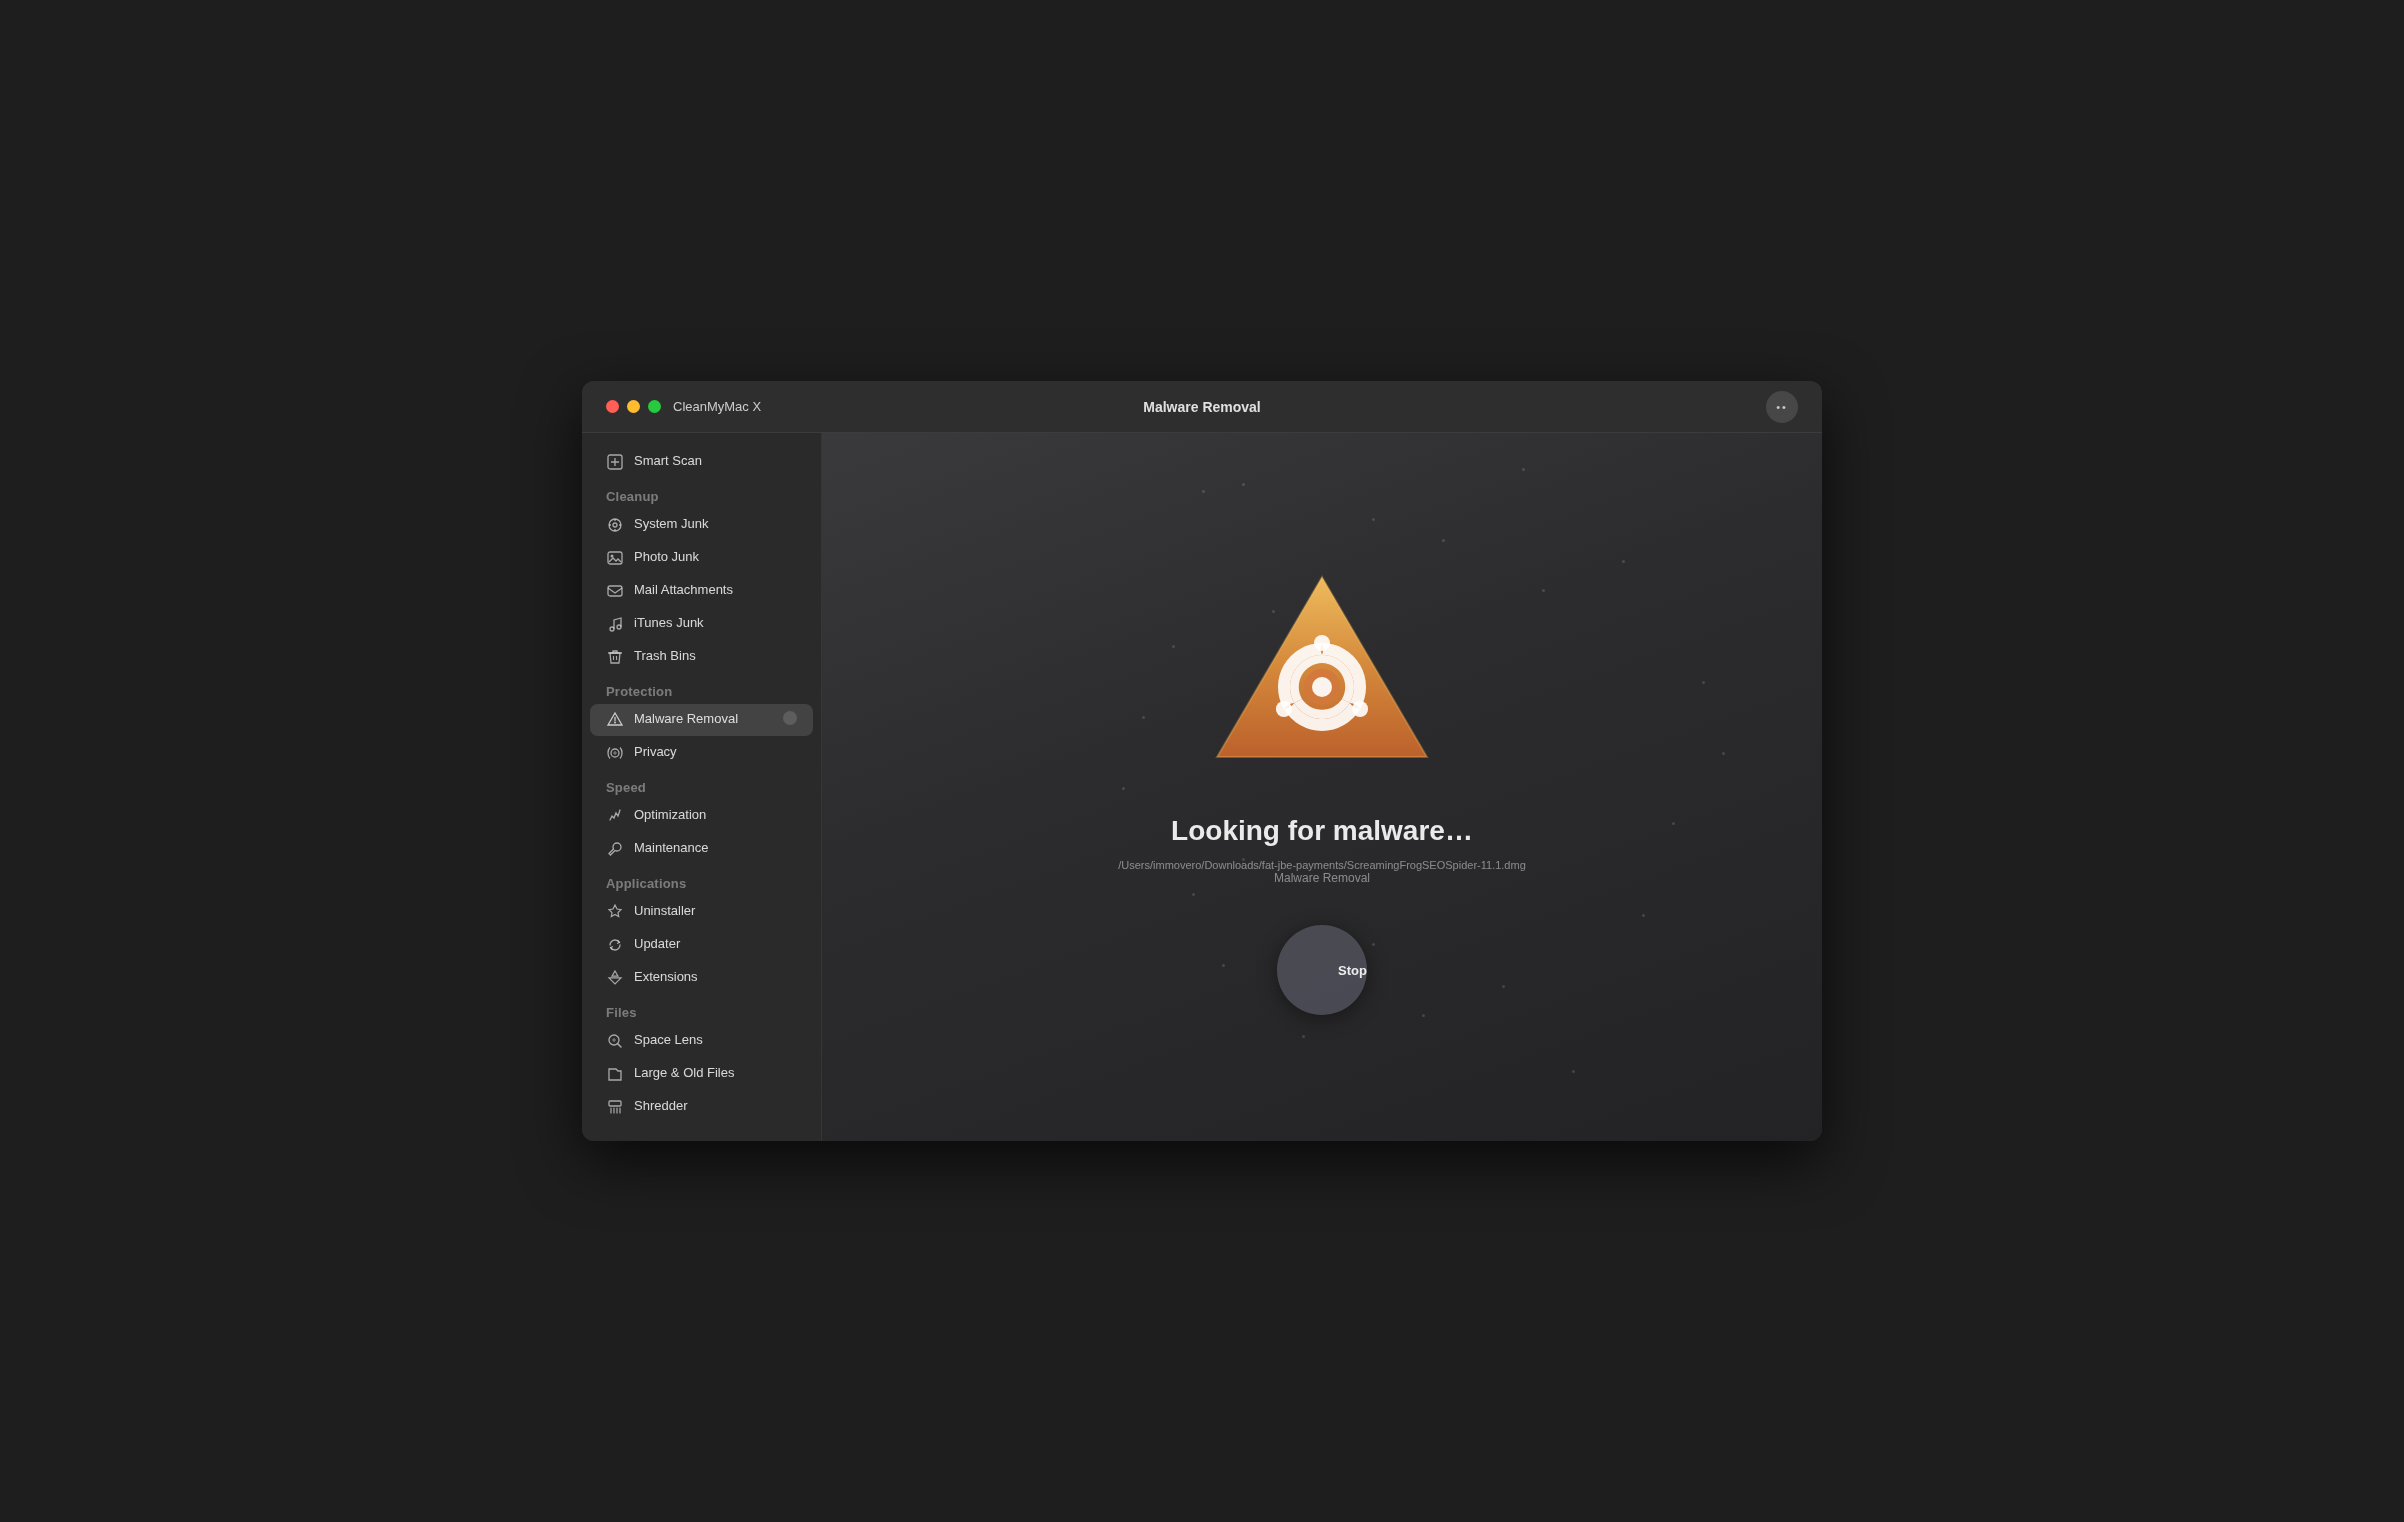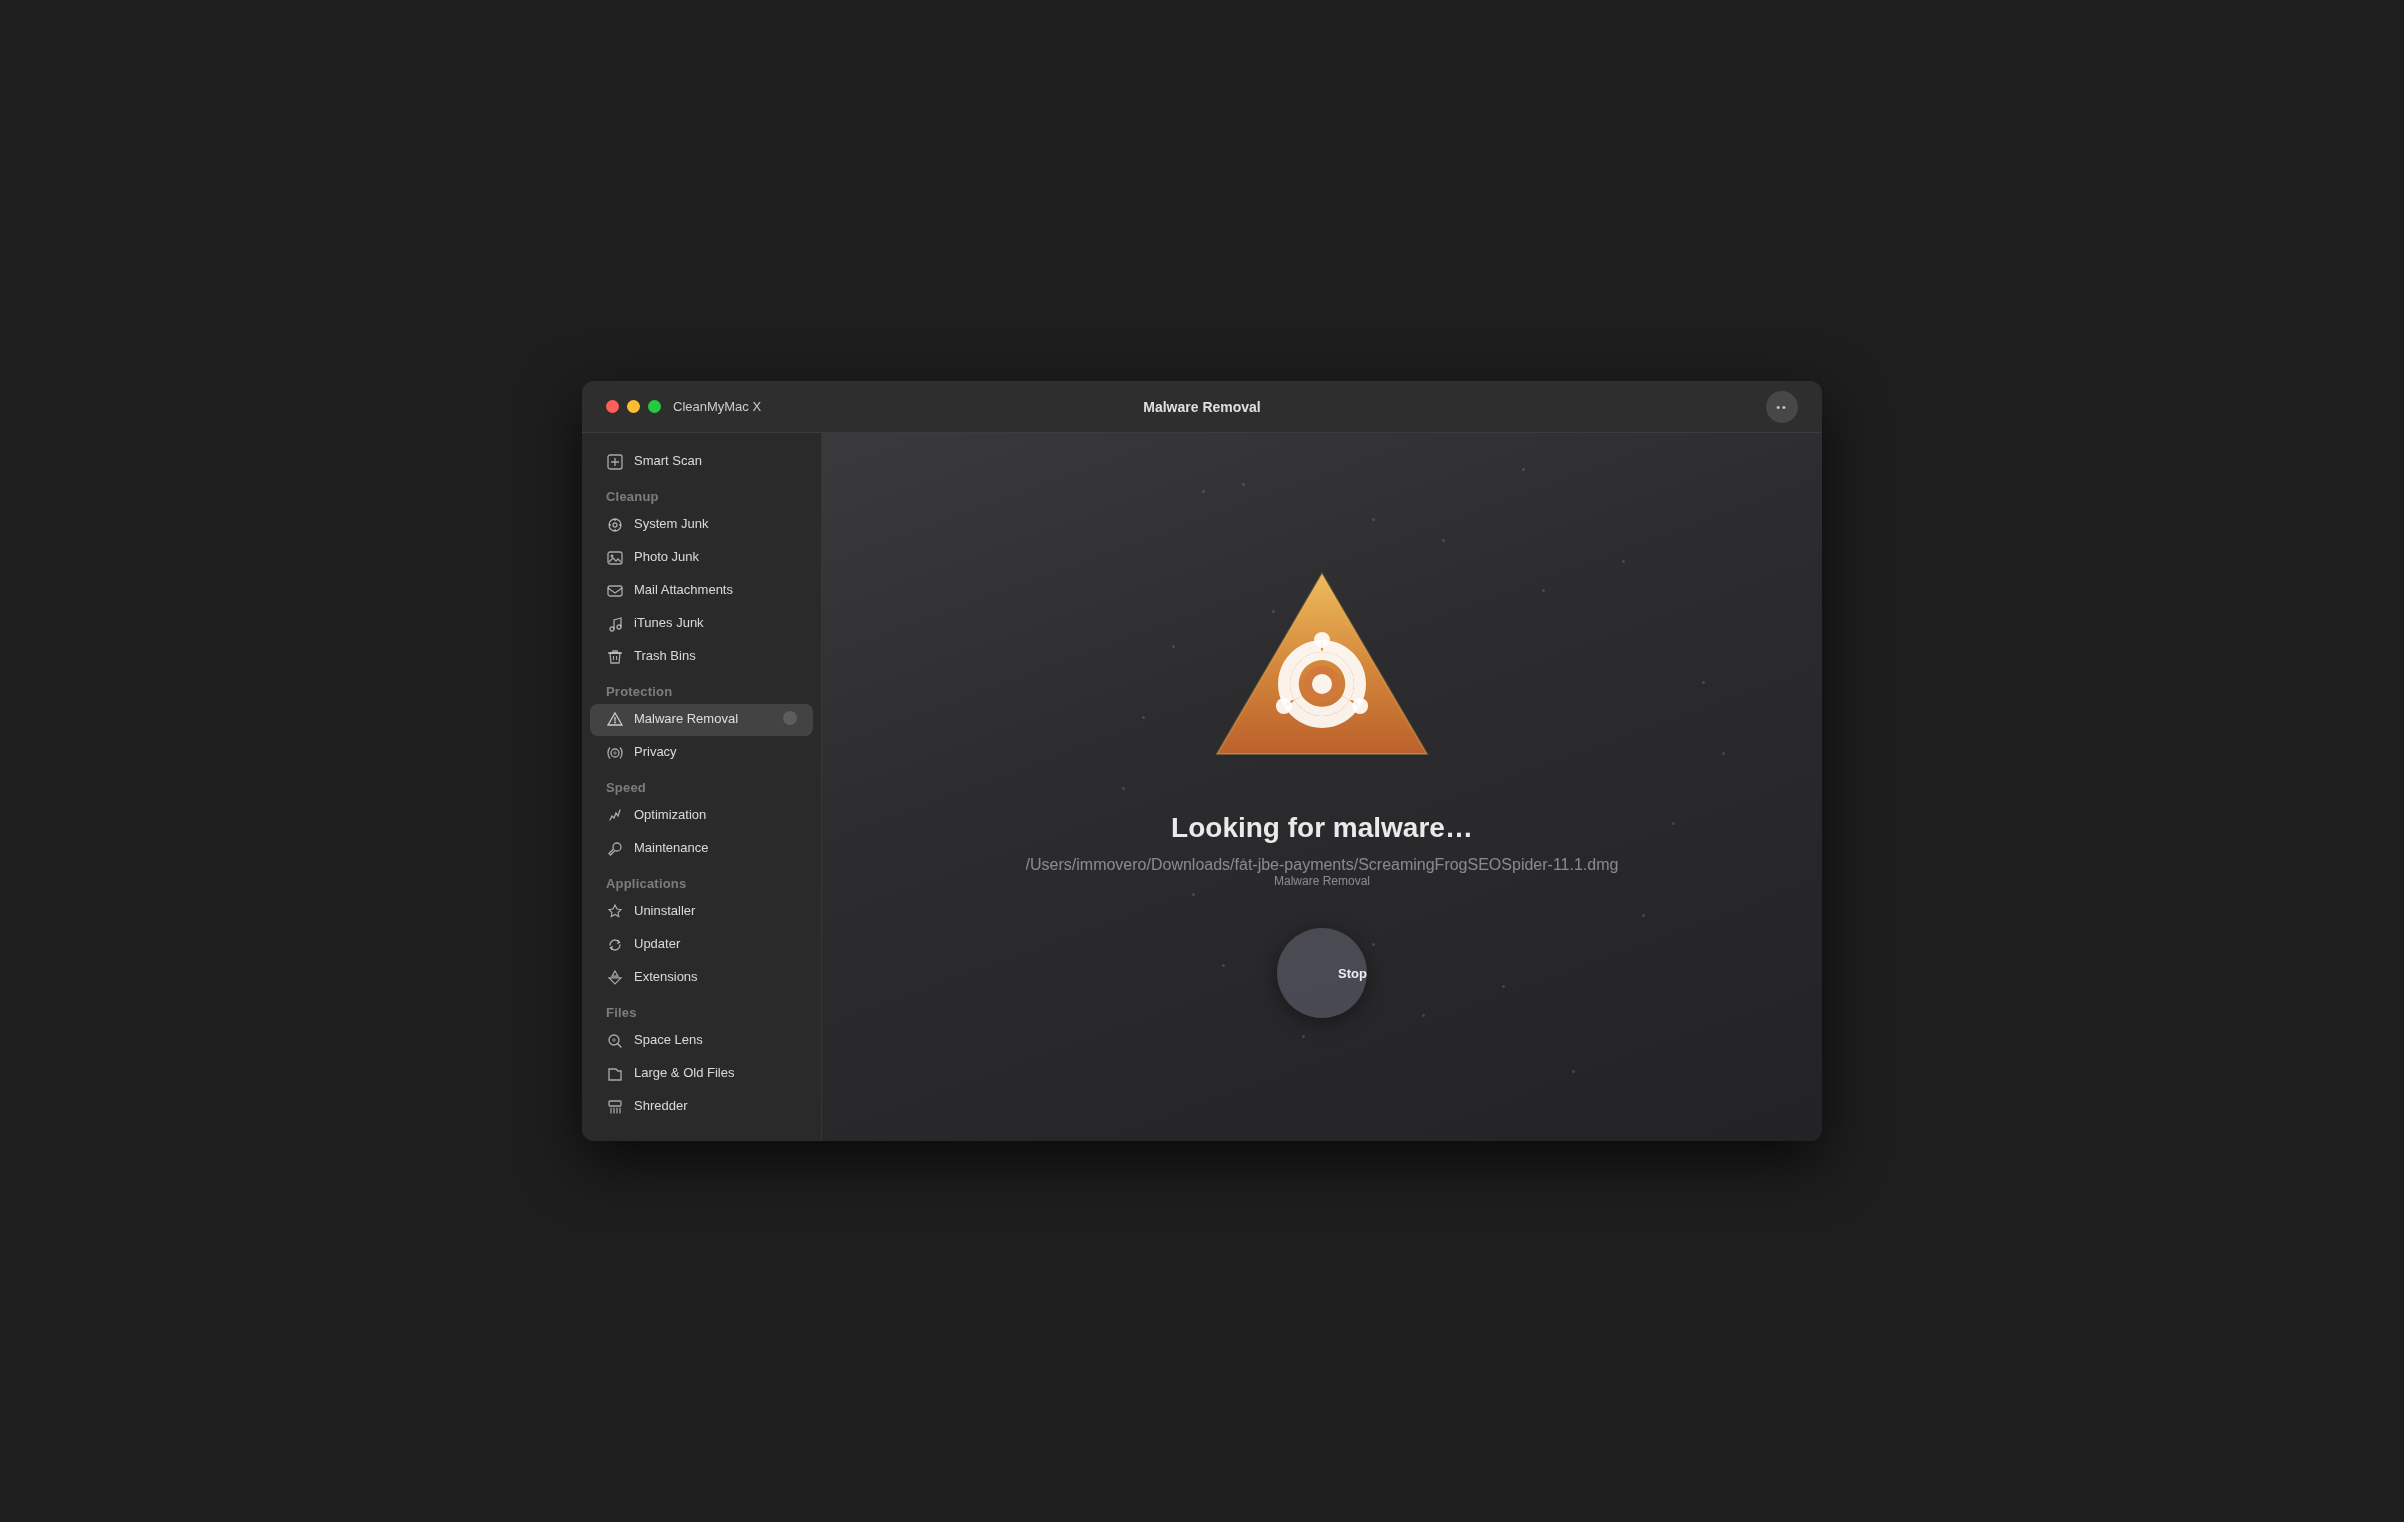--- a/index.html
+++ b/index.html
@@ -167,21 +167,21 @@
     .scan-status-text {
       color: rgba(255,255,255,0.9);
       font-size: 28px;
       font-weight: 600;
       margin-bottom: 12px;
       z-index: 1;
       position: relative;
     }
     .scan-path-text {
       color: rgba(255,255,255,0.45);
-      font-size: 16px;
+      font-size: 11px;
       z-index: 1;
       position: relative;
       max-width: 600px;
       text-align: left;
       overflow: hidden;
       text-overflow: ellipsis;
       white-space: nowrap;
     }
     .scan-module-text {
       color: rgba(255,255,255,0.45);

